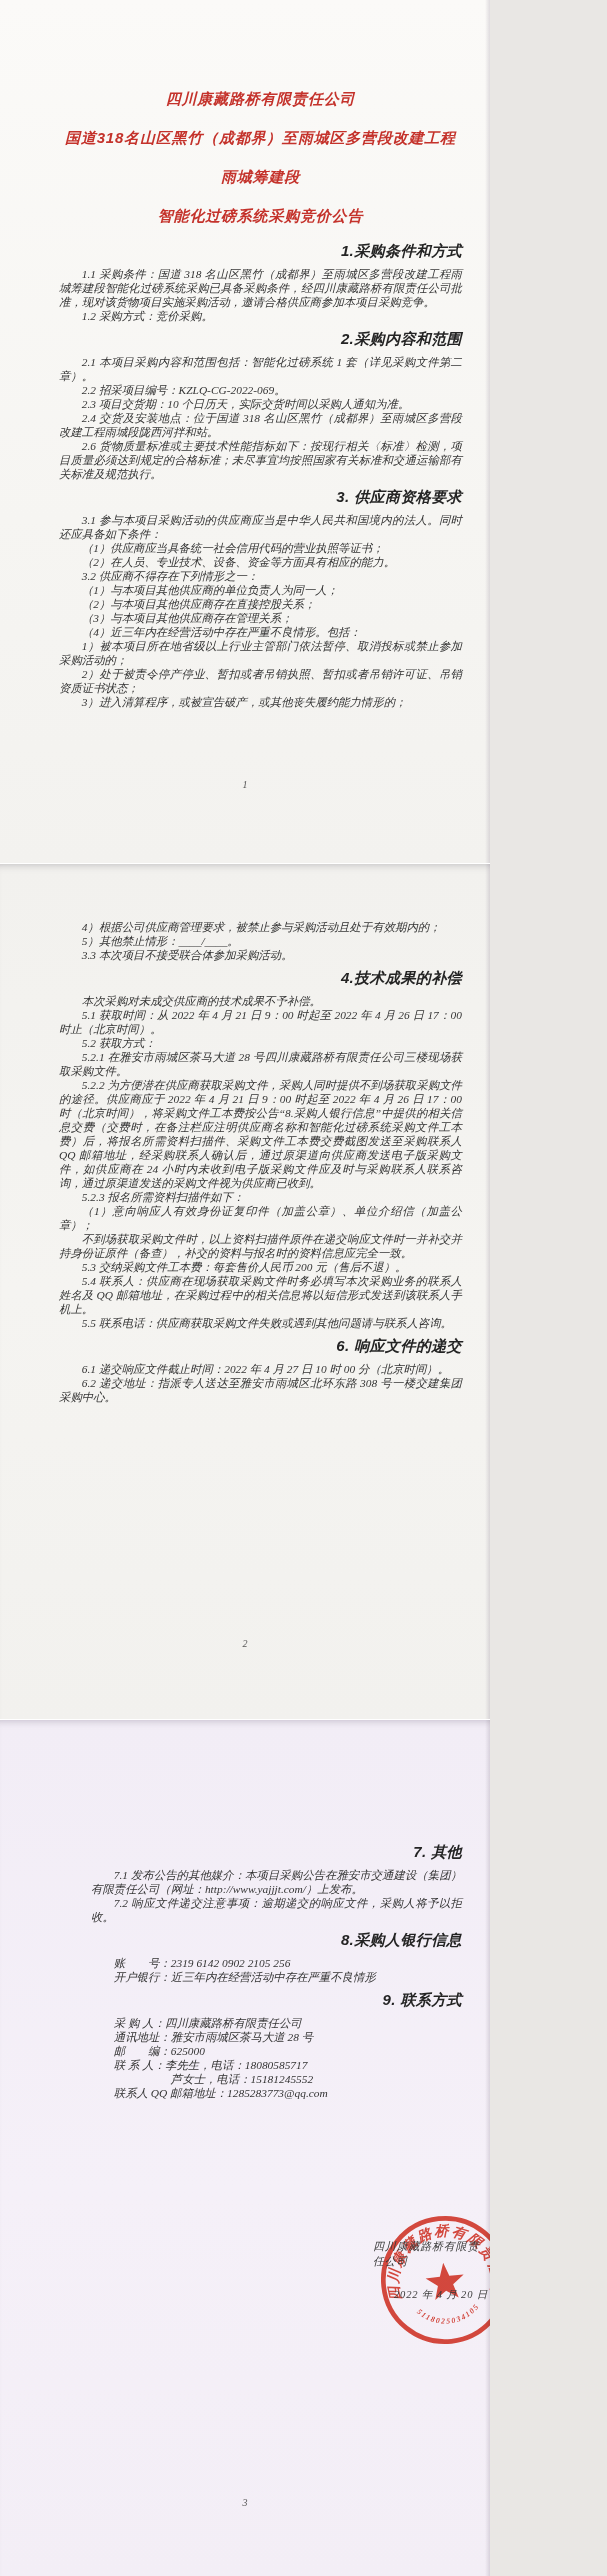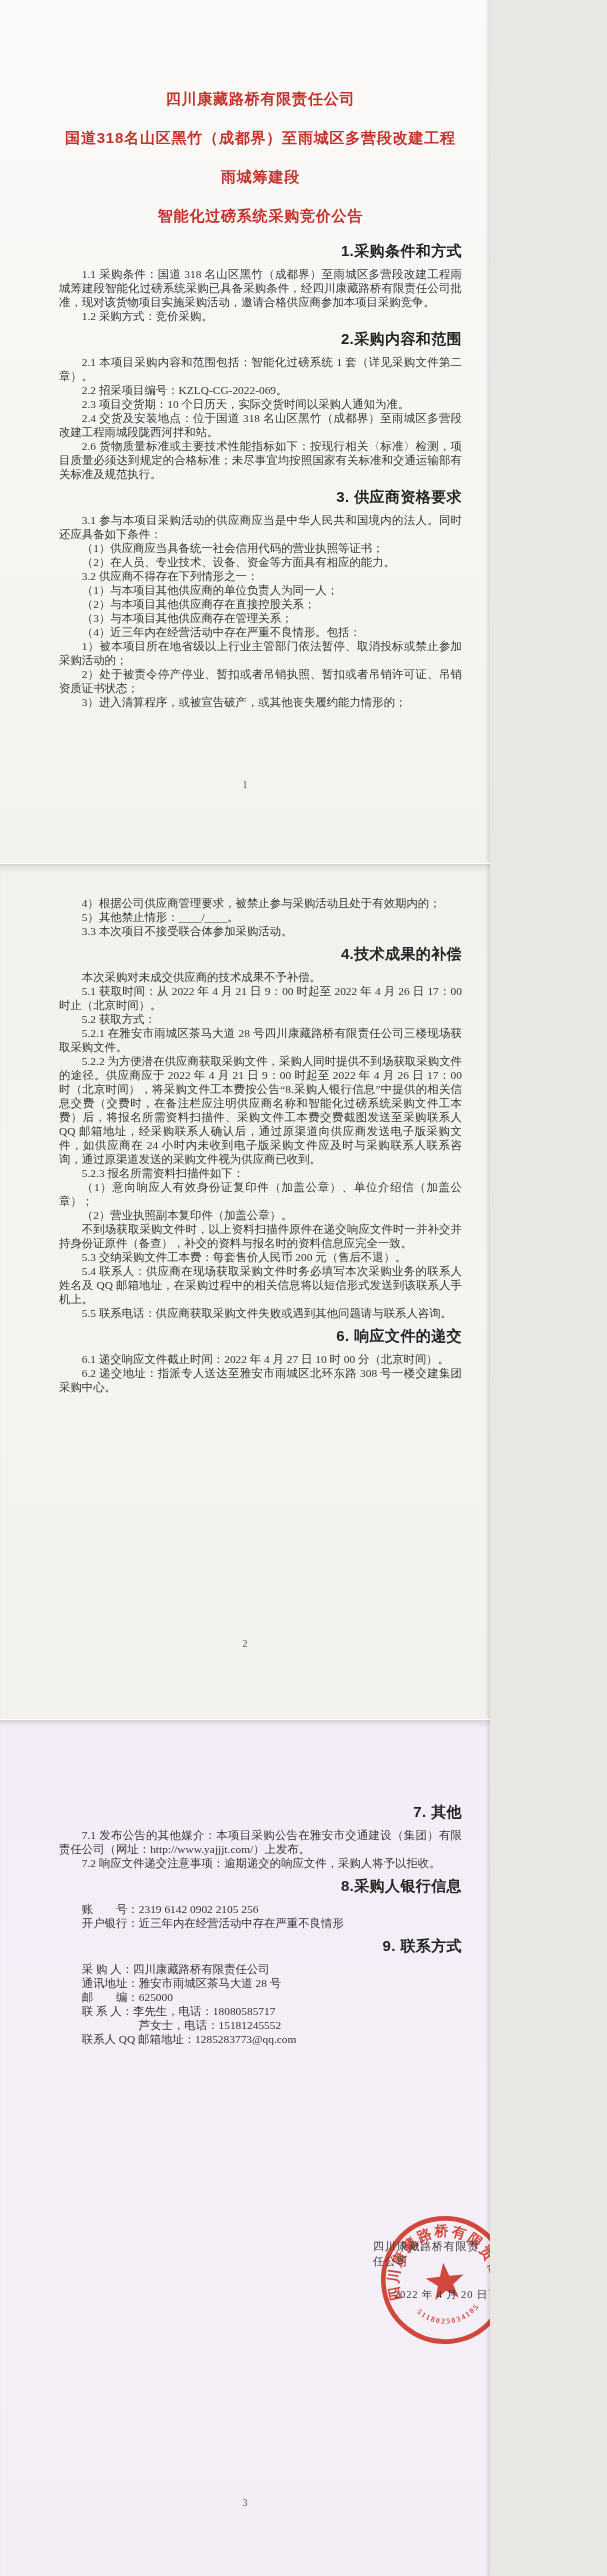--- a/index.html
+++ b/index.html
@@ -1,29 +1,29 @@
 <!DOCTYPE html>
 <html style="font-size:12px"><head>
 <meta charset="utf-8">
 <style>
   html,body{margin:0;padding:0;background:#e9e7e4;}
   body{width:607px;font-family:"Liberation Serif","DejaVu Serif",serif;color:#333;}
   .doc{width:607px;height:2576px;position:relative;}
-  .page{position:relative;width:490px;overflow:hidden;box-sizing:border-box;}
+  .page{position:relative;width:490px;overflow:hidden;box-sizing:border-box;font-style:italic;}
   .page::after{content:"";position:absolute;right:0;top:0;bottom:0;width:5.3px;
     background:linear-gradient(to right,rgba(0,0,0,0),rgba(150,140,155,.28));pointer-events:none;}
   .page1{height:863px;background:linear-gradient(180deg,#fbfaf8 0%,#f6f5f2 60%,#f3f2ef 100%);}
   .page2{height:856px;background:linear-gradient(180deg,#f2f1ee 0%,#f5f4f1 50%,#f2f1ee 100%);
     border-top:1.5px solid #ffffff;box-shadow:inset 0 7.6px 9px -7.6px rgba(70,65,80,.35);}
   .page3{height:857px;background:linear-gradient(180deg,#f2edf6 0%,#f5f0f8 55%,#f3eef6 100%);
     border-top:1.5px solid #ffffff;box-shadow:inset 0 7.6px 9px -7.6px rgba(80,70,95,.35);}
   .content{padding:0 28px 0 59px;}
   .p1 .content{padding-top:79px;}
-  .p2 .content{padding-top:32px;}
-  .p3 .content{padding-top:76px;}
+  .p2 .content{padding-top:56px;}
+  .p3 .content{padding-top:116px;margin-left:32px;}
   .doc-title{font-family:"Liberation Sans","DejaVu Sans",sans-serif;font-weight:bold;
     color:#c4322b;font-size:15px;line-height:39px;text-align:center;letter-spacing:0.8px;}
   .hd{font-family:"Liberation Sans","DejaVu Sans",sans-serif;font-weight:bold;color:#242424;
     font-size:15px;line-height:26px;margin:3px 0;letter-spacing:0.4px;text-align:right;}
   .para{font-size:11.4px;line-height:14px;text-indent:2em;color:#343434;text-align:justify;}
   .para.indent7{text-indent:7em;}
   .page-no{position:absolute;left:0;right:0;text-align:center;font-size:10px;color:#555;}
   .p1 .page-no{top:779px;}
   .p2 .page-no{top:774px;}
   .p3 .page-no{top:777px;}
@@ -81,21 +81,20 @@
 
       <div class="hd">4.技术成果的补偿</div>
       <div class="para">本次采购对未成交供应商的技术成果不予补偿。</div>
 
       <div class="para">5.1 获取时间：从 2022 年 4 月 21 日 9：00 时起至 2022 年 4 月 26 日 17：00 时止（北京时间）。</div>
       <div class="para">5.2 获取方式：</div>
       <div class="para">5.2.1 在雅安市雨城区茶马大道 28 号四川康藏路桥有限责任公司三楼现场获取采购文件。</div>
       <div class="para">5.2.2 为方便潜在供应商获取采购文件，采购人同时提供不到场获取采购文件的途径。供应商应于 2022 年 4 月 21 日 9：00 时起至 2022 年 4 月 26 日 17：00 时（北京时间），将采购文件工本费按公告“8.采购人银行信息”中提供的相关信息交费（交费时，在备注栏应注明供应商名称和智能化过磅系统采购文件工本费）后，将报名所需资料扫描件、采购文件工本费交费截图发送至采购联系人 QQ 邮箱地址，经采购联系人确认后，通过原渠道向供应商发送电子版采购文件，如供应商在 24 小时内未收到电子版采购文件应及时与采购联系人联系咨询，通过原渠道发送的采购文件视为供应商已收到。</div>
       <div class="para">5.2.3 报名所需资料扫描件如下：</div>
       <div class="para">（1）意向响应人有效身份证复印件（加盖公章）、单位介绍信（加盖公章）；</div>
-      <div class="para">（2）营业执照副本复印件（加盖公章）。</div>
       <div class="para">不到场获取采购文件时，以上资料扫描件原件在递交响应文件时一并补交并持身份证原件（备查），补交的资料与报名时的资料信息应完全一致。</div>
       <div class="para">5.3 交纳采购文件工本费：每套售价人民币 200 元（售后不退）。</div>
       <div class="para">5.4 联系人：供应商在现场获取采购文件时务必填写本次采购业务的联系人姓名及 QQ 邮箱地址，在采购过程中的相关信息将以短信形式发送到该联系人手机上。</div>
       <div class="para">5.5 联系电话：供应商获取采购文件失败或遇到其他问题请与联系人咨询。</div>
 
       <div class="hd">6. 响应文件的递交</div>
       <div class="para">6.1 递交响应文件截止时间：2022 年 4 月 27 日 10 时 00 分（北京时间）。</div>
       <div class="para">6.2 递交地址：指派专人送达至雅安市雨城区北环东路 308 号一楼交建集团采购中心。</div>
     </div>
     <div class="page-no">2</div>

